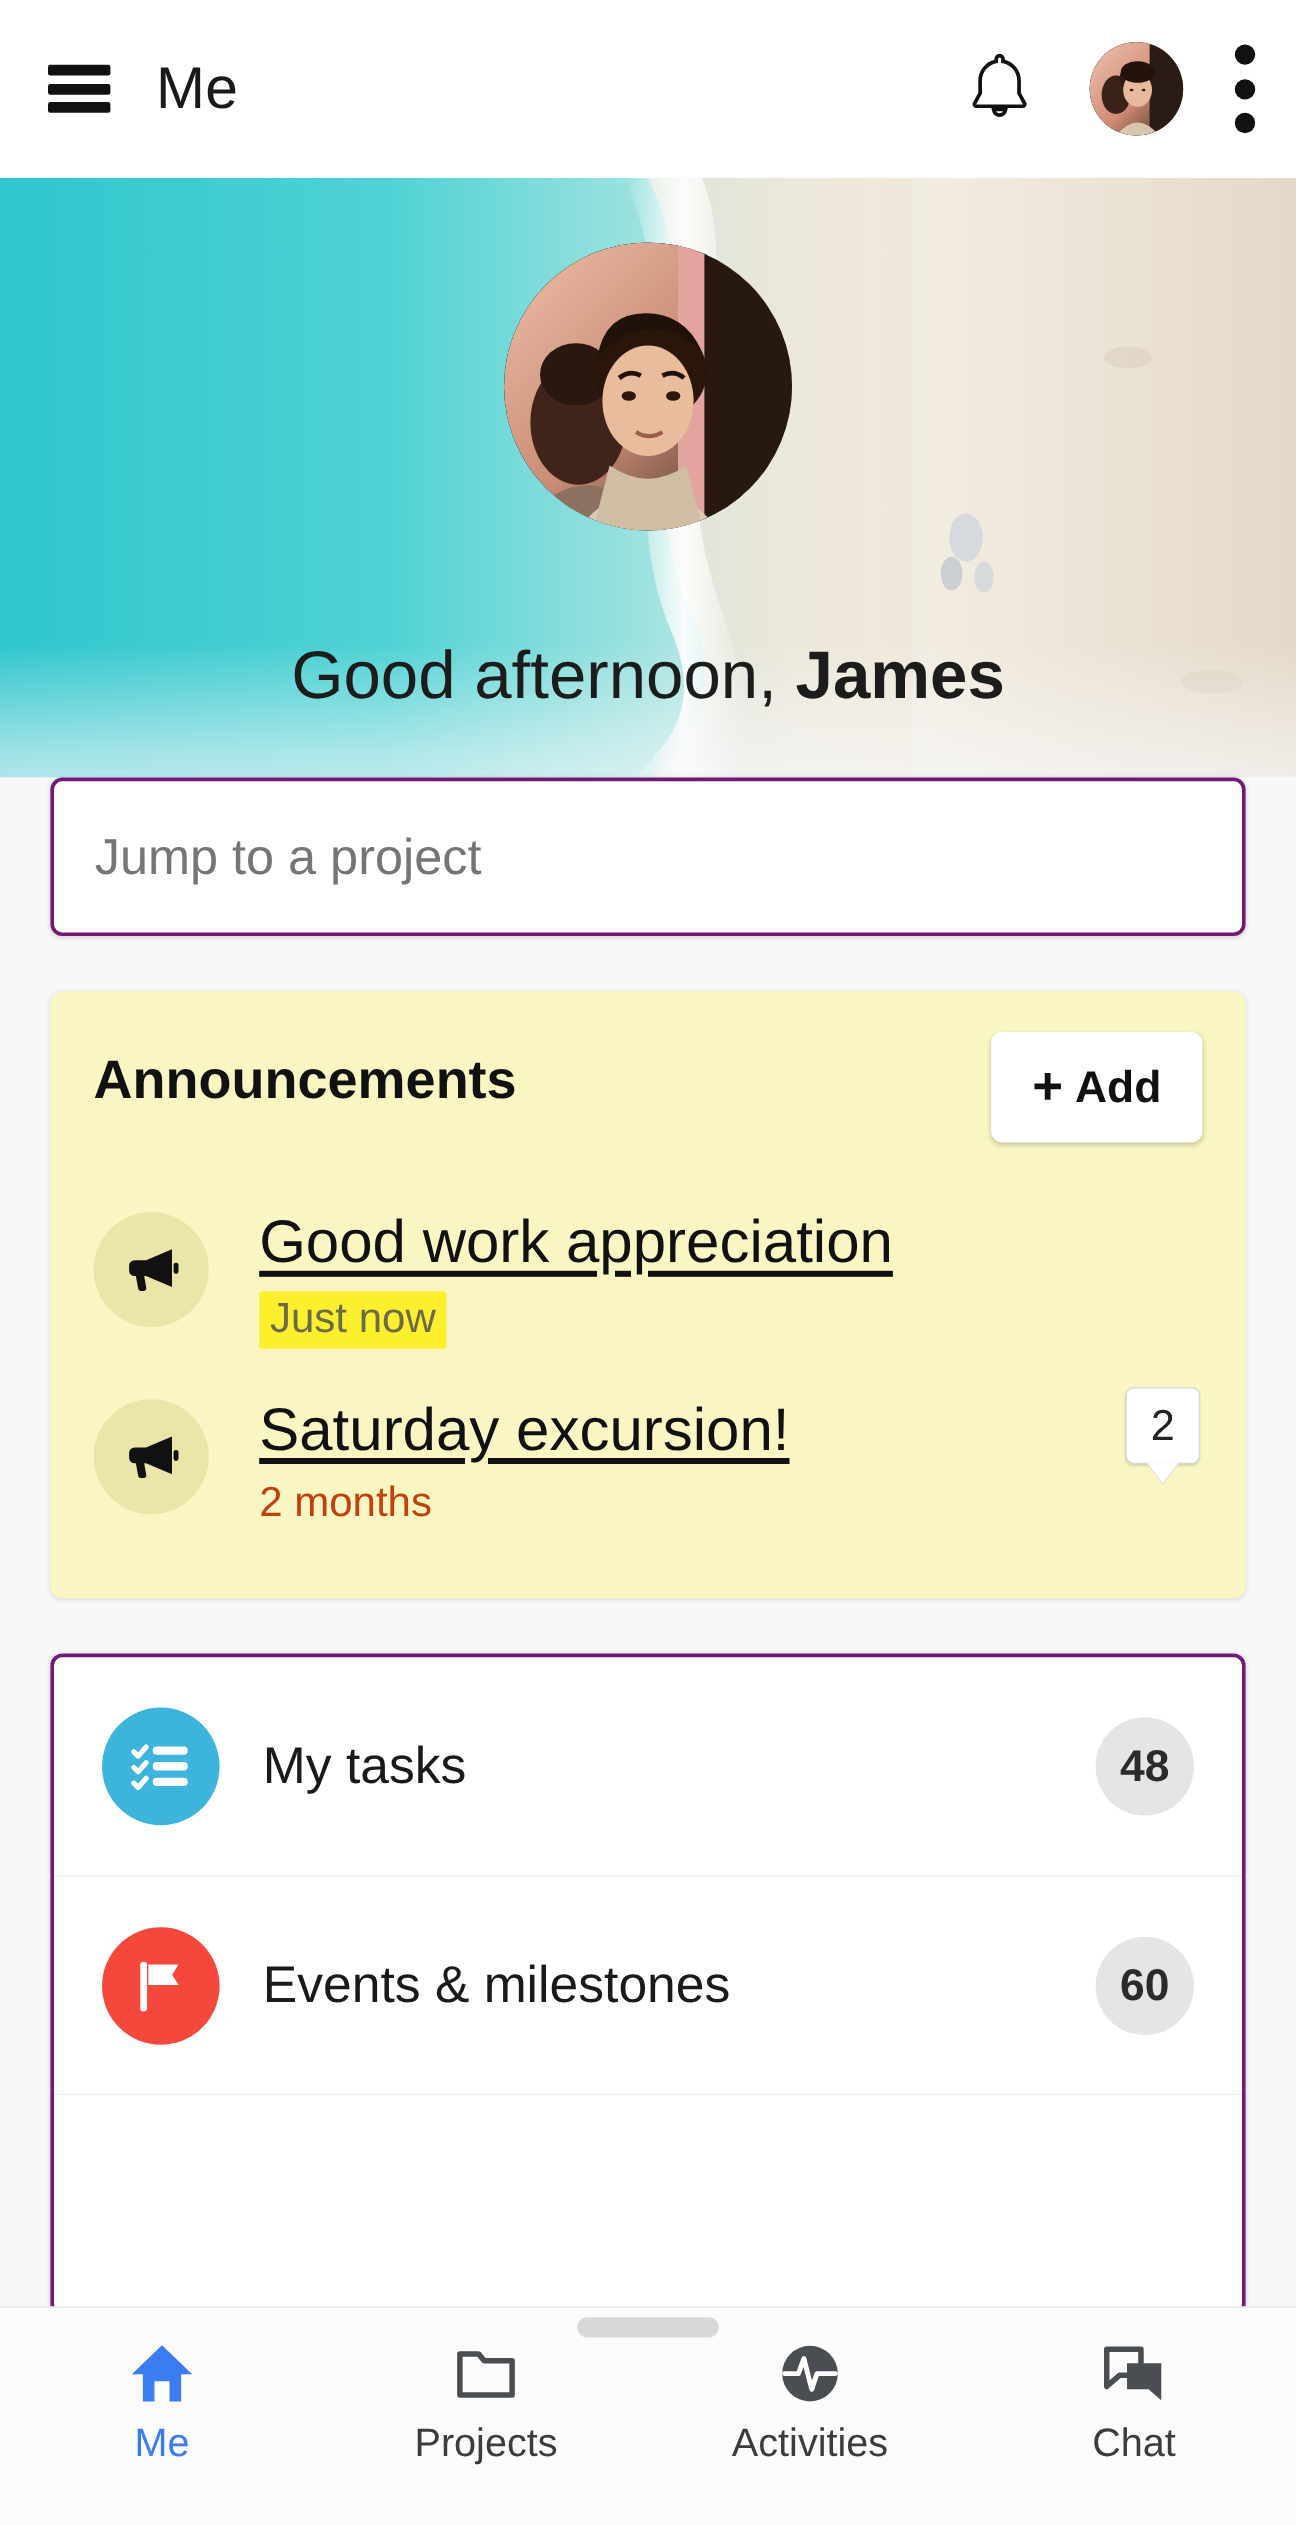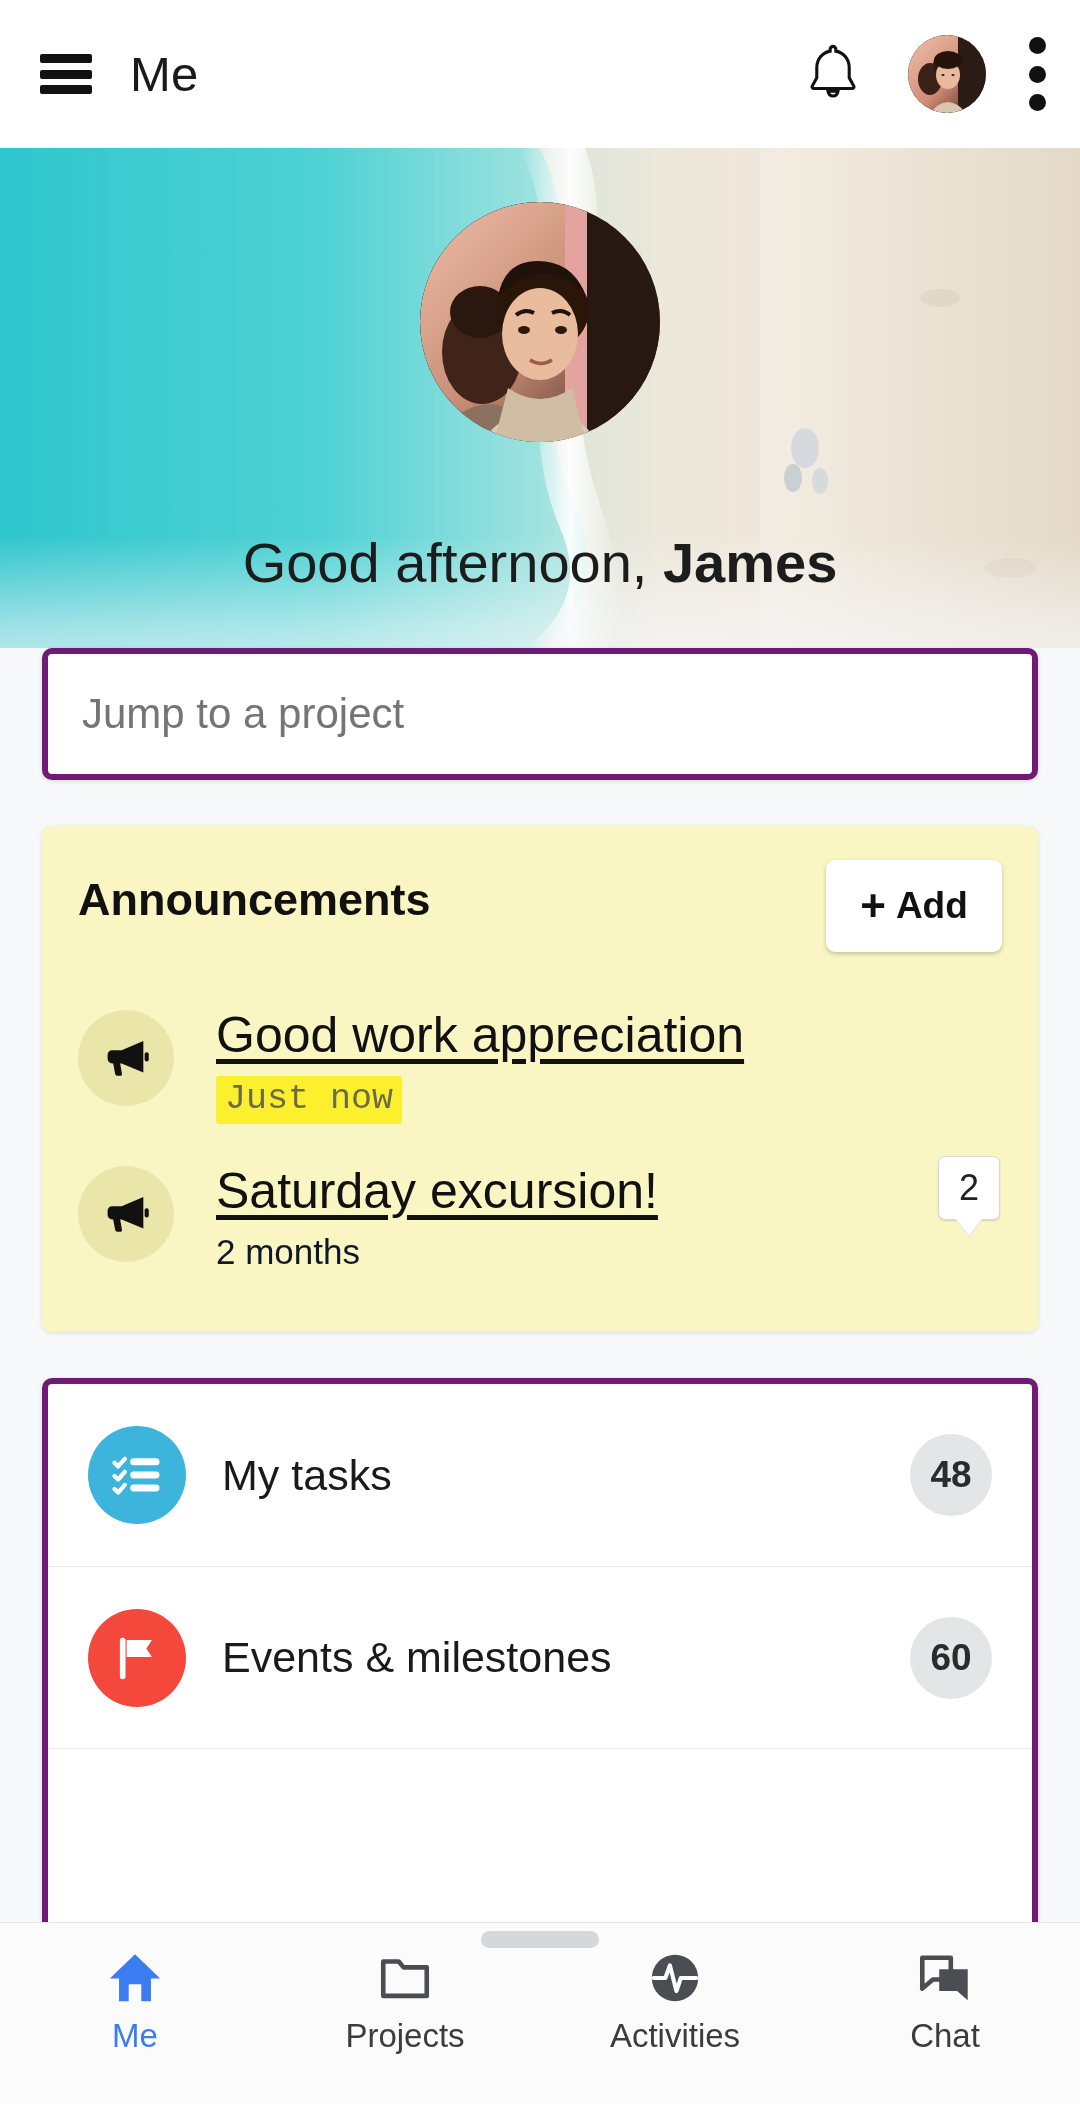--- a/index.html
+++ b/index.html
@@ -51,21 +51,21 @@
     position: absolute; left: 0; right: 0; top: 382px; text-align: center;
     font-size: 56px; color: #1c1c1c; z-index: 3; white-space: nowrap;
   }
   .greeting b { font-weight: bold; }
 
   
   .content { position: absolute; top: 648px; left: 0; width: 1080px; z-index: 4; }
 
   .card {
     margin: 0 42px; background: #ffffff; border-radius: 10px;
-    box-shadow: 0 1px 4px rgba(0,0,0,.14); border: 6px solid #701a75;
+    box-shadow: 0 1px 4px rgba(0,0,0,.14); border: 3px solid #701a75;
   }
 
   
   .searchbox { height: 132px; display: flex; align-items: center; padding: 0 34px; margin-bottom: 46px; }
   .search-placeholder { font-size: 42px; color: #9a9a9a; }
 
   
   .announce {
     margin: 0 42px; background: #f9f6c4; border-radius: 10px;
     box-shadow: 0 1px 4px rgba(0,0,0,.12);
@@ -86,23 +86,23 @@
   .ann-icon {
     width: 96px; height: 96px; border-radius: 50%; background: rgba(222,216,150,.55);
     display: flex; align-items: center; justify-content: center; flex: none; margin-top: 4px;
   }
   .ann-body { margin-left: 42px; flex: 1; min-width: 0; }
   .ann-link {
     font-size: 50px; color: #111; text-decoration: underline;
     text-underline-offset: 7px; display: inline-block; cursor: pointer;
   }
   .ann-time {
-    display: inline-block; margin-top: 12px; font-size: 35px; color: #0f172a;
-  }
-  .ann-time.hl { background: #fcf02e; padding: 3px 9px 5px 9px; border-radius: 3px; color: #6d6a4a; font-family: Liberation Mono, monospace; }
+    display: inline-block; margin-top: 12px; font-size: 35px; color: #c2410c;
+  }
+  .ann-time.hl { background: #fcf02e; padding: 3px 9px 5px 9px; border-radius: 3px; color: #6d6a4a; }
   .ann-badge {
     position: absolute; right: 2px; top: 12px; width: 62px; height: 64px;
     background: #fff; border: 1px solid #d7d8da; border-radius: 7px;
     display: flex; align-items: center; justify-content: center;
     font-size: 36px; color: #222; box-shadow: 0 1px 2px rgba(0,0,0,.14);
   }
   .ann-badge::after {
     content: ""; position: absolute; left: 50%; transform: translateX(-50%);
     bottom: -17px; width: 0; height: 0;
     border-left: 13px solid transparent; border-right: 13px solid transparent;

